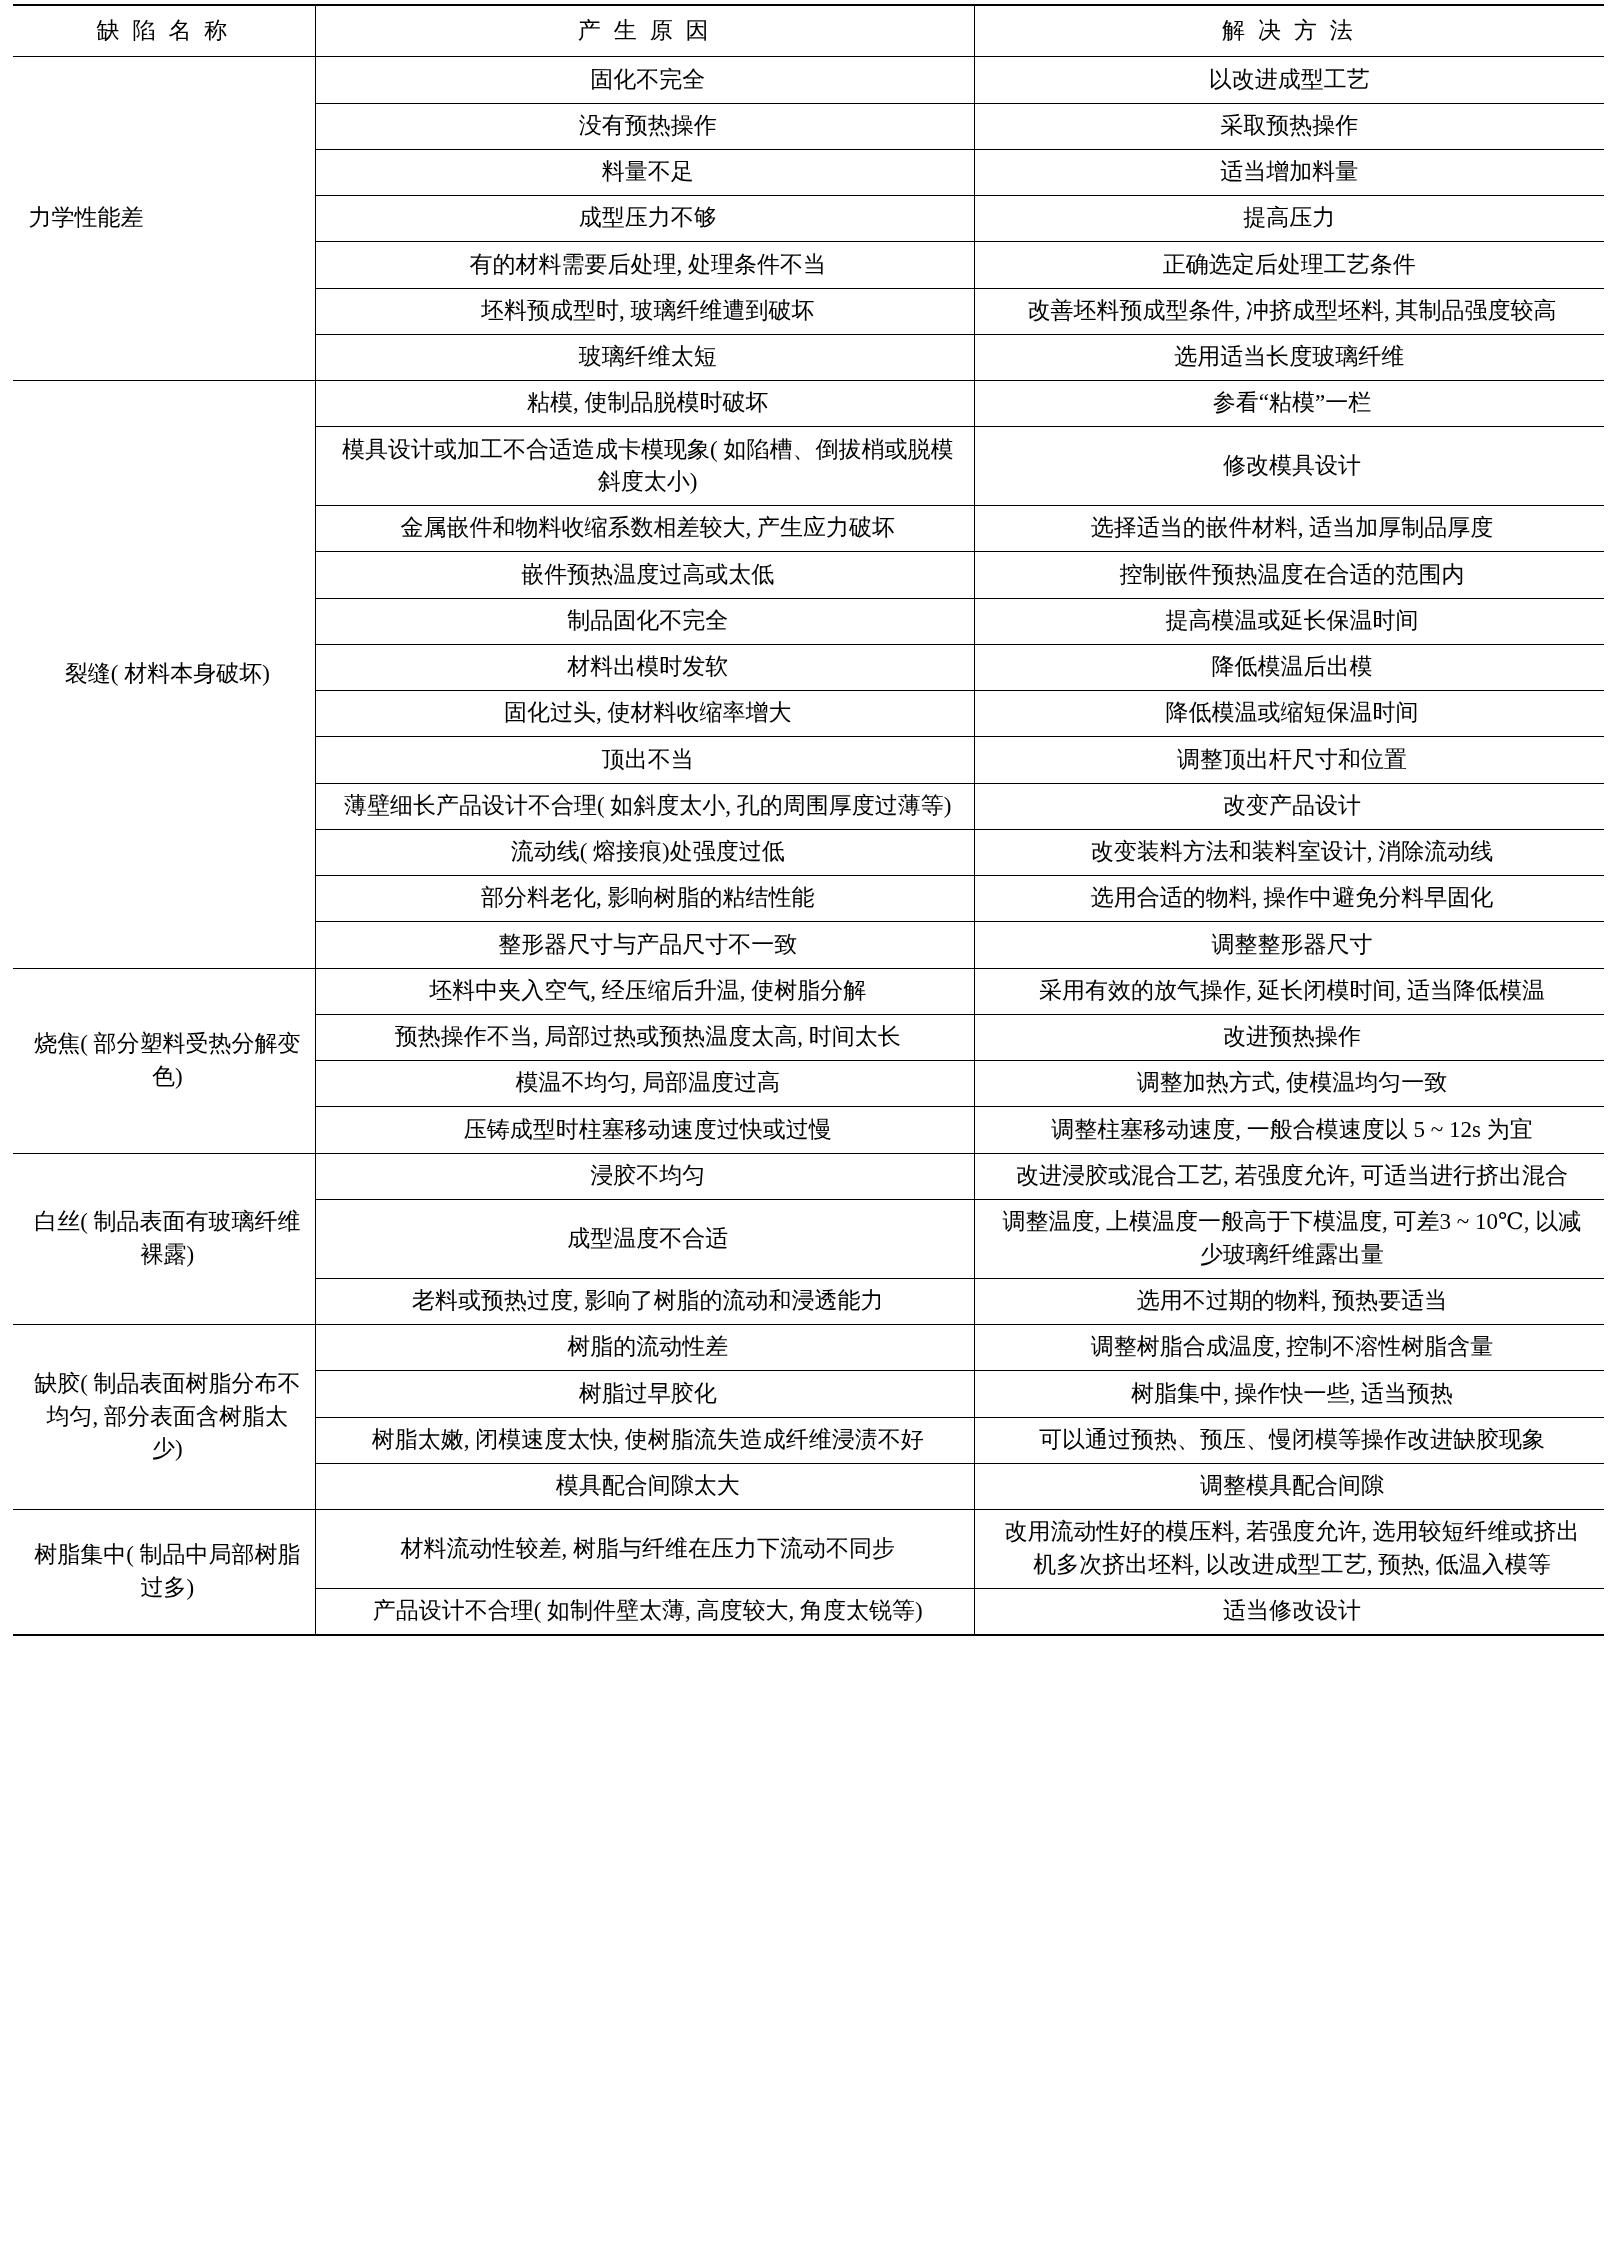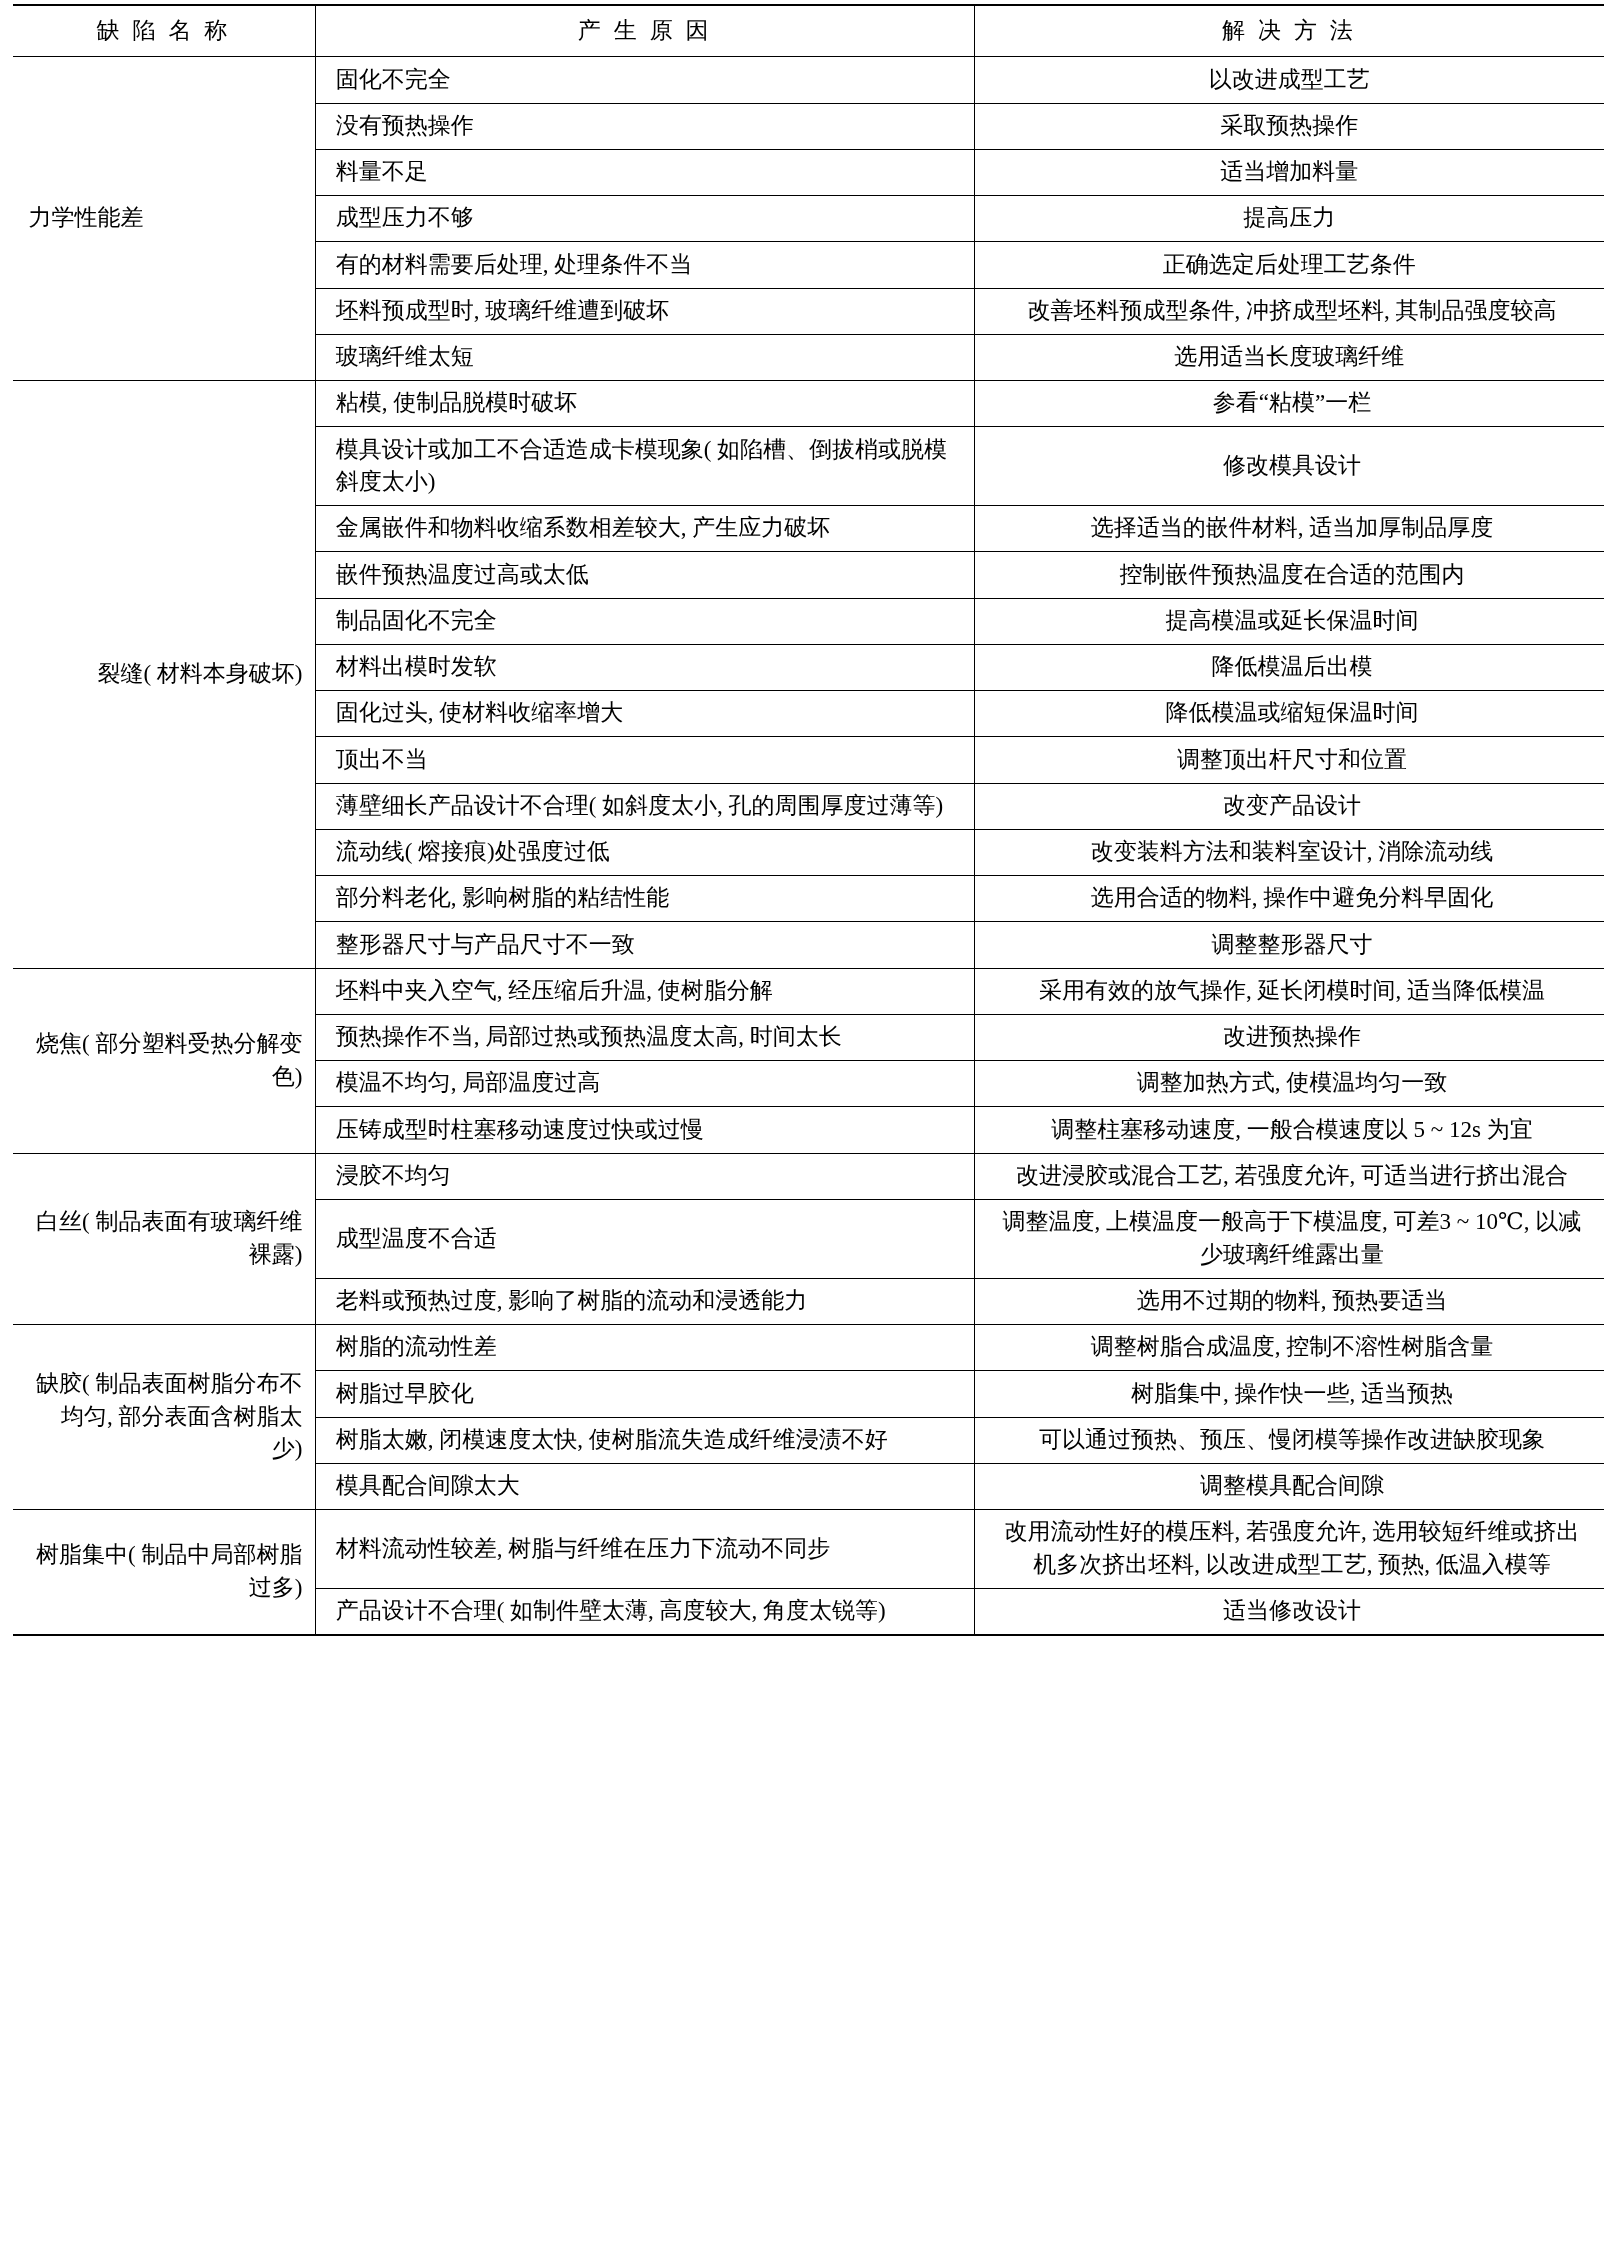--- a/index.html
+++ b/index.html
@@ -44,33 +44,33 @@
     letter-spacing: 3.6px;
     padding: 9px 10.7px;
     border-top: none;
     border-bottom: 1.4px solid #000;
   }
   table.defect-table td.defect-name {
     padding: 7.2px 16px;
     border-left: none;
   }
   table.defect-table td.defect-name.wrap-name {
-    text-align: right;
+    text-align: center;
     padding-left: 19.7px;
     padding-right: 12.5px;
   }
   table.defect-table th.col-defect {
     border-left: none;
   }
   table.defect-table th.col-solution,
   table.defect-table td.solution {
     border-right: none;
   }
   table.defect-table td.cause {
-    text-align: left;
+    text-align: center;
     padding-left: 19.7px;
     padding-right: 14.3px;
   }
   table.defect-table td.solution {
     text-align: center;
     padding-left: 19.7px;
     padding-right: 14.3px;
   }
   table.defect-table td.solution.center-text {
     text-align: center;

